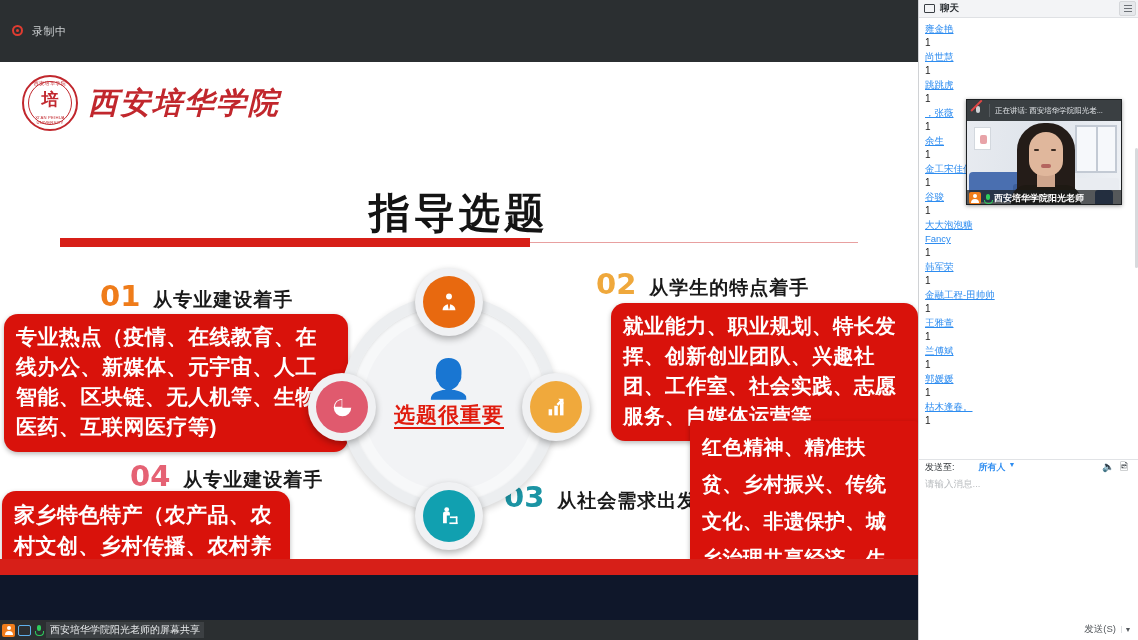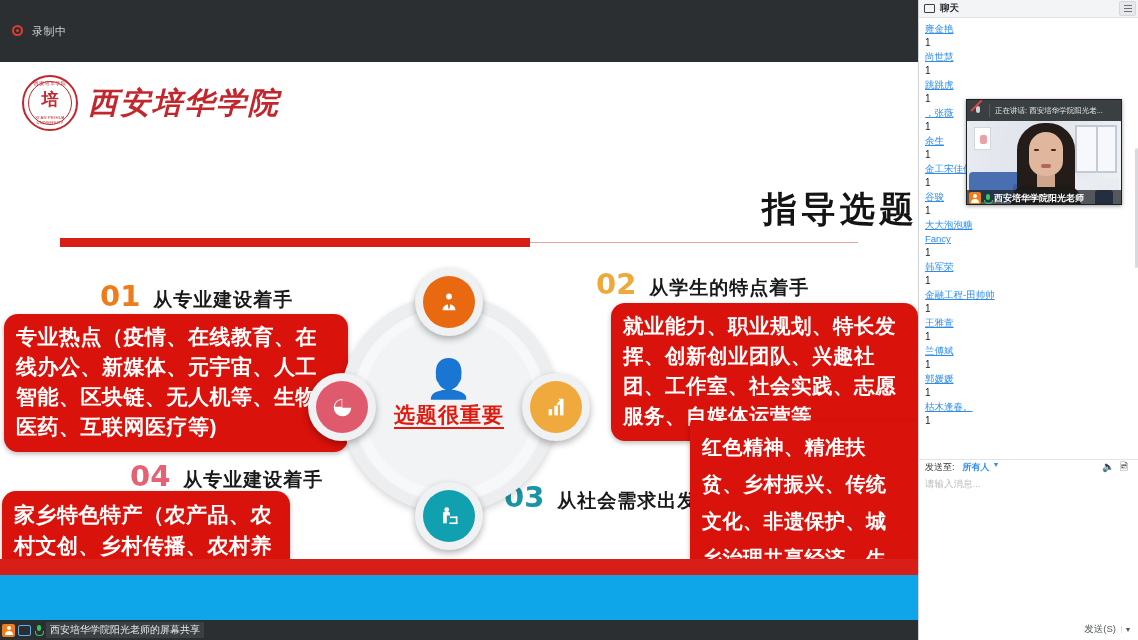--- a/index.html
+++ b/index.html
@@ -6,21 +6,21 @@
   html, body {
     width: 1138px; height: 640px; overflow: hidden;
     background: #2b2f31;
     font-family: "Liberation Sans", "DejaVu Sans", sans-serif;
   }
   #app { position: relative; width: 1138px; height: 640px; }
 
   
   .meeting-area {
     position: absolute; left: 0; top: 0; width: 918px; height: 640px;
-    background: #0ea5e9;
+    background: #0f172a;
   }
   .rec-bar {
     position: absolute; left: 0; top: 0; width: 918px; height: 62px;
     background: #2b2f31;
   }
   .rec-dot {
     position: absolute; left: 12px; top: 25px; width: 11px; height: 11px;
     border-radius: 50%; border: 2px solid #e03c31; background: #2b2f31;
   }
   .rec-dot::after {
@@ -60,22 +60,22 @@
     position:absolute; left:0; right:0; bottom:4px; text-align:center;
     font-size:4.2px; color:#c1272d; letter-spacing:.2px;
   }
   .logo-text {
     font-size: 30px; font-weight: bold; color: #c1272d; letter-spacing: 2px;
     font-family: "DejaVu Serif", "Liberation Serif", serif;
     font-style: italic;
   }
 
   .slide-title {
-    position: absolute; left: 0; right: 0; top: 124px; text-align: right;
-    font-size: 35px; font-weight: bold; color: #141414; letter-spacing: 4px;
+    position: absolute; left: 0; right: 0; top: 124px; text-align: center;
+    font-size: 41px; font-weight: bold; color: #141414; letter-spacing: 4px;
   }
   .rule-thin {
     position: absolute; left: 60px; top: 180px; width: 798px; height: 1px;
     background: #e8a0a0;
   }
   .rule-thick {
     position: absolute; left: 60px; top: 176px; width: 470px; height: 9px;
     background: #d71f18;
   }
   .slide-bottom-bar {
@@ -173,21 +173,21 @@
   }
   .msg-name { font-size: 9.5px; color: #2d8cf0; line-height: 14px; text-decoration: underline; }
   .msg-body { font-size: 10px; color: #222; line-height: 14px; }
 
   .chat-divider { position: absolute; left: 0; right: 0; top: 459px; height: 1px; background: #e1e3e6; }
   .send-to-row {
     position: absolute; left: 0; right: 0; top: 461px; height: 17px;
     display: flex; padding: 0 6px;
   }
   .send-to-label { font-size: 9px; color: #32363a; }
-  .send-to-value { font-size: 9px; color: #2d8cf0; font-weight: bold; margin-left: 8px; }
+  .send-to-value { font-size: 9px; color: #2d8cf0; font-weight: bold; margin-left: 24px; }
   .caret { margin-left: 3px; font-size: 7px; color: #2d8cf0; }
   .send-row-spacer { flex: 1; }
   .icon-mini { width: 12px; height: 11px; margin-left: 6px; color: #4b5055; font-size: 10px; line-height: 11px; }
   .chat-input {
     position: absolute; left: 6px; right: 14px; top: 478px; height: 140px;
     border: none; outline: none; resize: none; font-size: 9.5px; color: #333;
     font-family: "Liberation Sans", sans-serif; background: transparent;
   }
   .chat-input::placeholder { color: #b8bbbe; }
   .send-btn-row { position: absolute; right: 4px; bottom: 2px; display: flex; align-items: center; }

